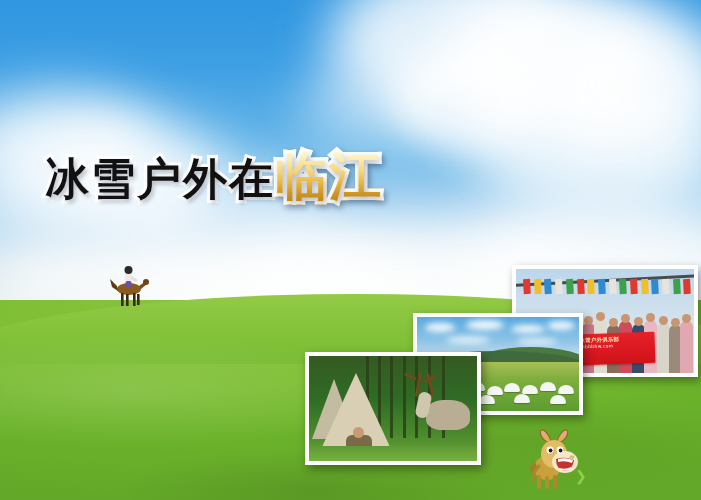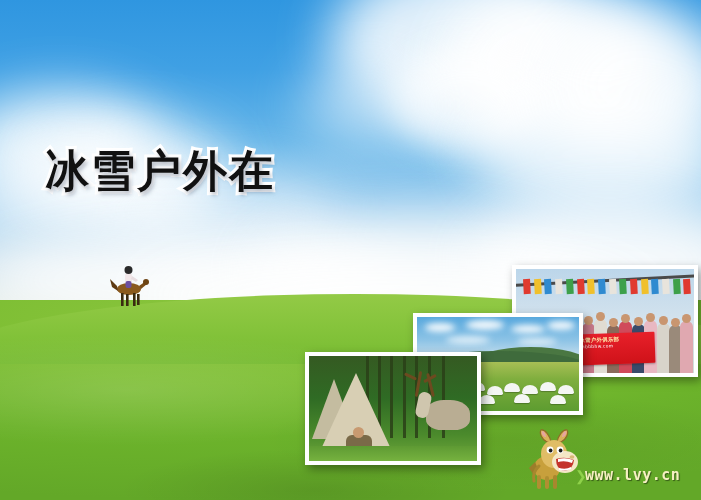--- a/index.html
+++ b/index.html
@@ -210,21 +210,21 @@
       <rect x="31" y="32" width="2.6" height="11" fill="#3a2a10"></rect>
       <rect x="19" y="11" width="7" height="11" rx="3" fill="#f2e7e9"></rect>
       <rect x="19.5" y="19" width="6" height="7" rx="2" fill="#6b4fa0"></rect>
       <circle cx="22.5" cy="8" r="4" fill="#2a2a2a"></circle>
       <path d="M26 14 L32 18 L30 20 L25 17 Z" fill="#e8dde0"></path>
     </svg>
   </div>
 
 
   <div class="tline l2">
-    <span class="blk">冰雪户外在</span>
+    <span class="blk">冰雪户外在</span><span class="goldwrap"><span class="gold stroke">临江</span><span class="gold face">临江</span></span>
   </div>
 
   <div class="tline l3">
     
   </div>
 
   <div class="ph ph1">
     <div class="img">
       <div class="sky1"></div>
       <div class="flagline"></div>
@@ -367,16 +367,15 @@
         <circle cx="27.6" cy="22.5" r="1.9" fill="#1a1a1a"></circle>
         <circle cx="37.6" cy="22.5" r="1.9" fill="#1a1a1a"></circle>
         <path d="M33 31 Q42 28 51 32 Q50 42 41 43 Q33 41 33 31 Z" fill="#c4342c"></path>
         <path d="M35 31 Q43 29 50 32 L49 35 Q42 32 35 34 Z" fill="#ffffff"></path>
         <path d="M36 40 Q43 42 48 39 L48 41 Q42 44 36 42 Z" fill="#ffffff"></path>
         <ellipse cx="49" cy="29" rx="2.4" ry="1.8" fill="#d8b978"></ellipse>
         <path d="M16 38 Q9 44 11 53" stroke="#a8872e" stroke-width="3" fill="none" stroke-linecap="round"></path>
       </svg>
     </div>
     <div class="swoosh">❯</div>
-    <div class="logo-url">www.lvy.cn</div>
   </div>
 
 </div>
 
 </body></html>

